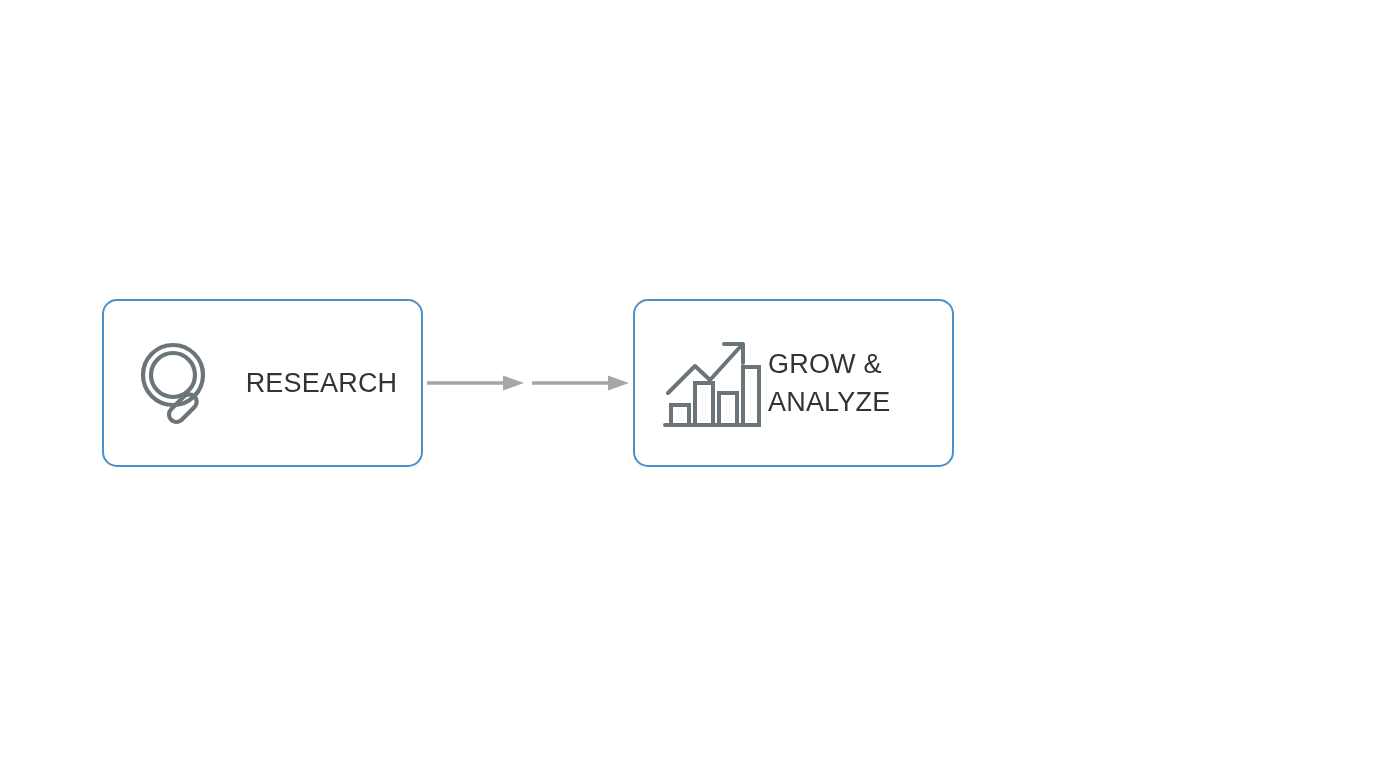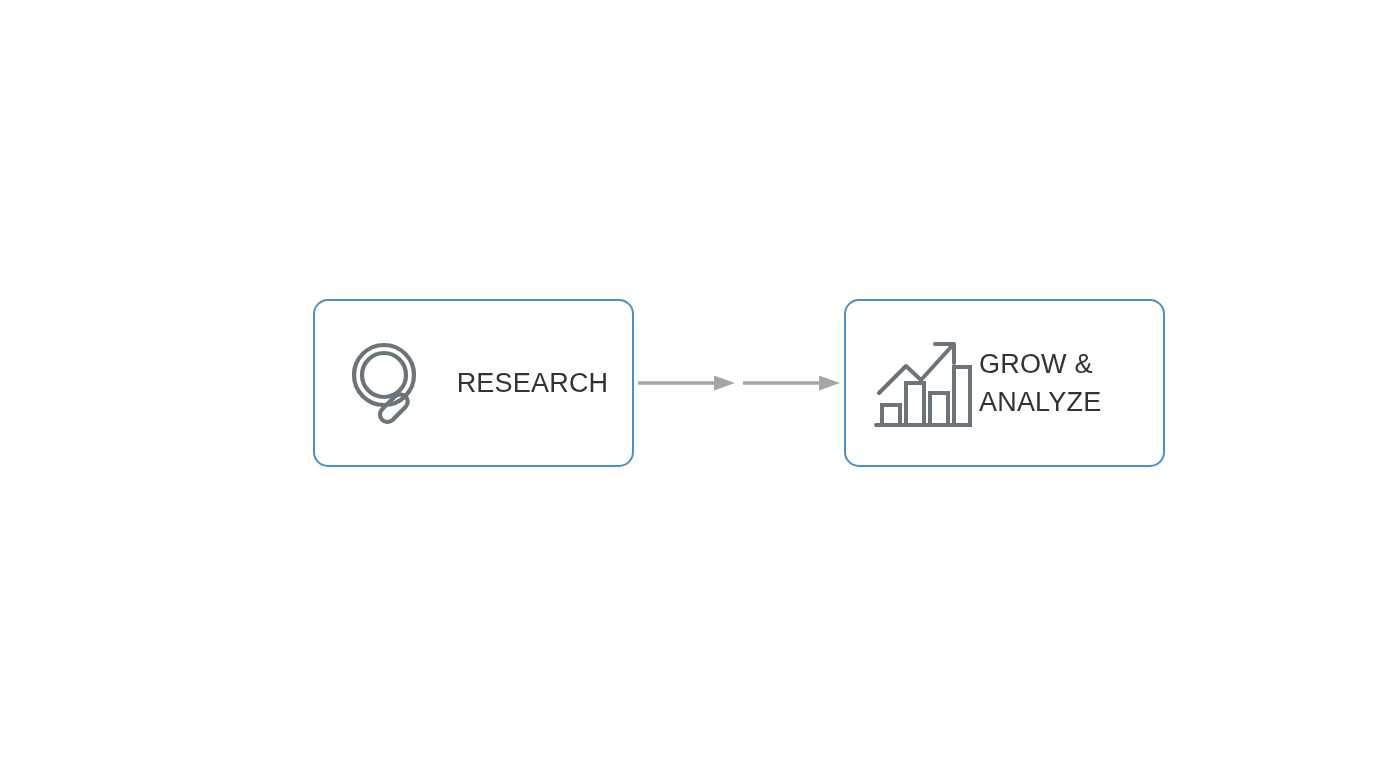--- a/index.html
+++ b/index.html
@@ -23,21 +23,21 @@
   
   .flow {
     position: absolute;
     left: 0;
     top: 299px;
     width: 1376px;
     height: 168px;
     display: flex;
     flex-direction: row;
     align-items: center;
-    justify-content: center;
+    justify-content: flex-start;
     padding-left: 102px;
     box-sizing: border-box;
   }
 
   .step-box {
     width: 321px;
     height: 168px;
     box-sizing: border-box;
     border: 2.5px solid #4a90cc;
     border-radius: 15px;

